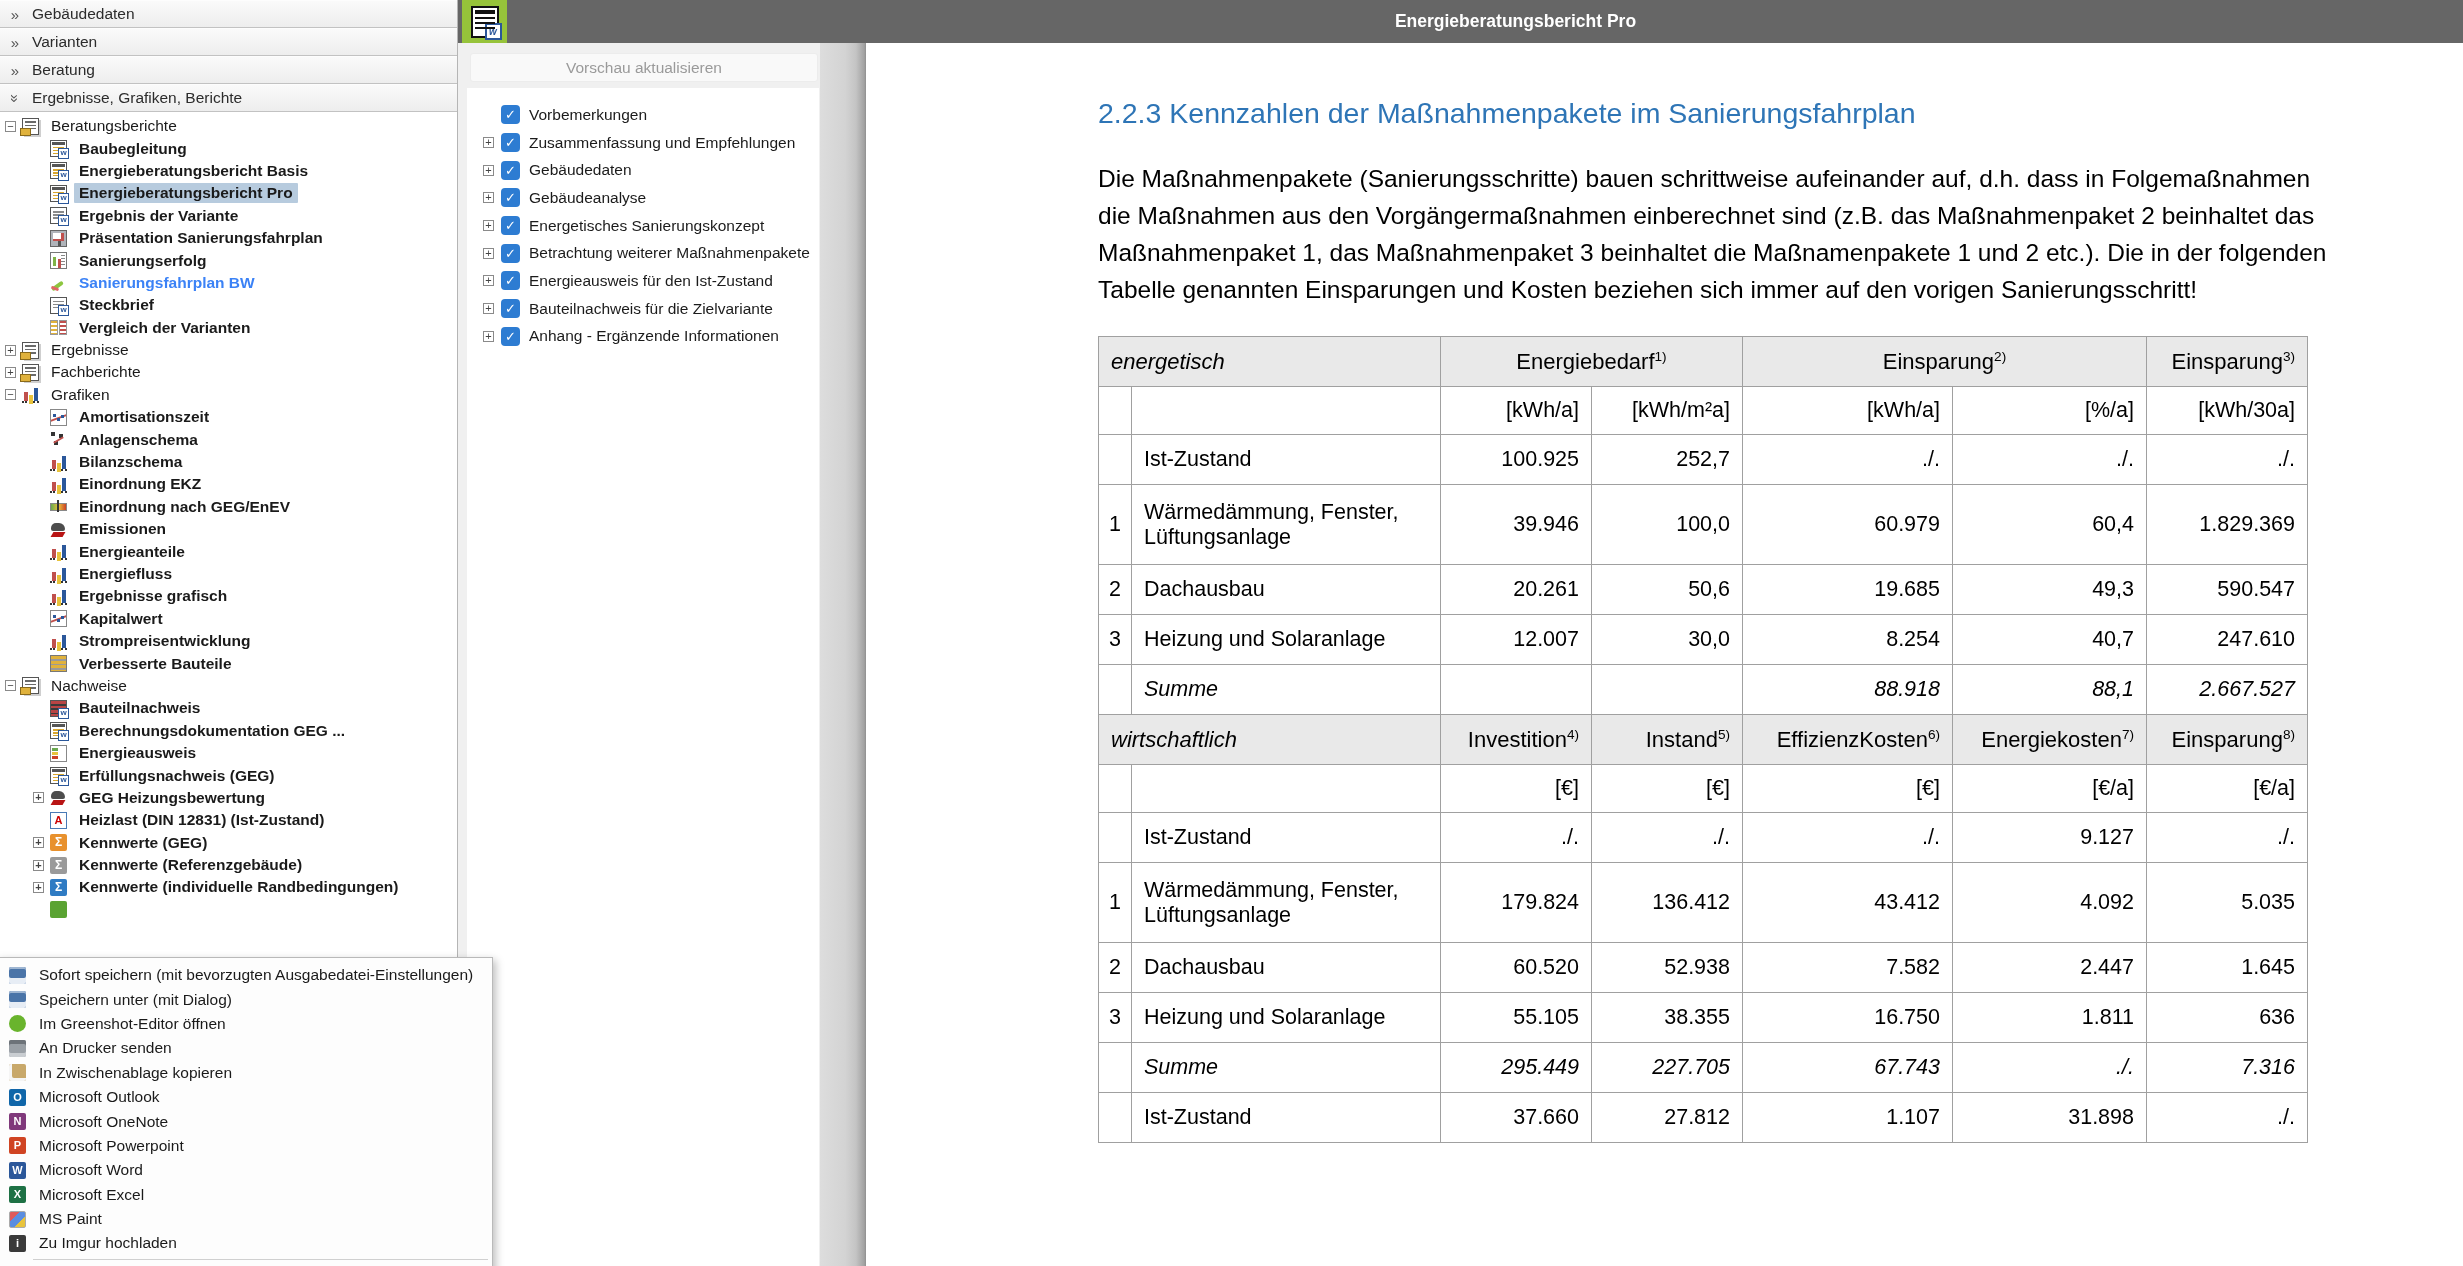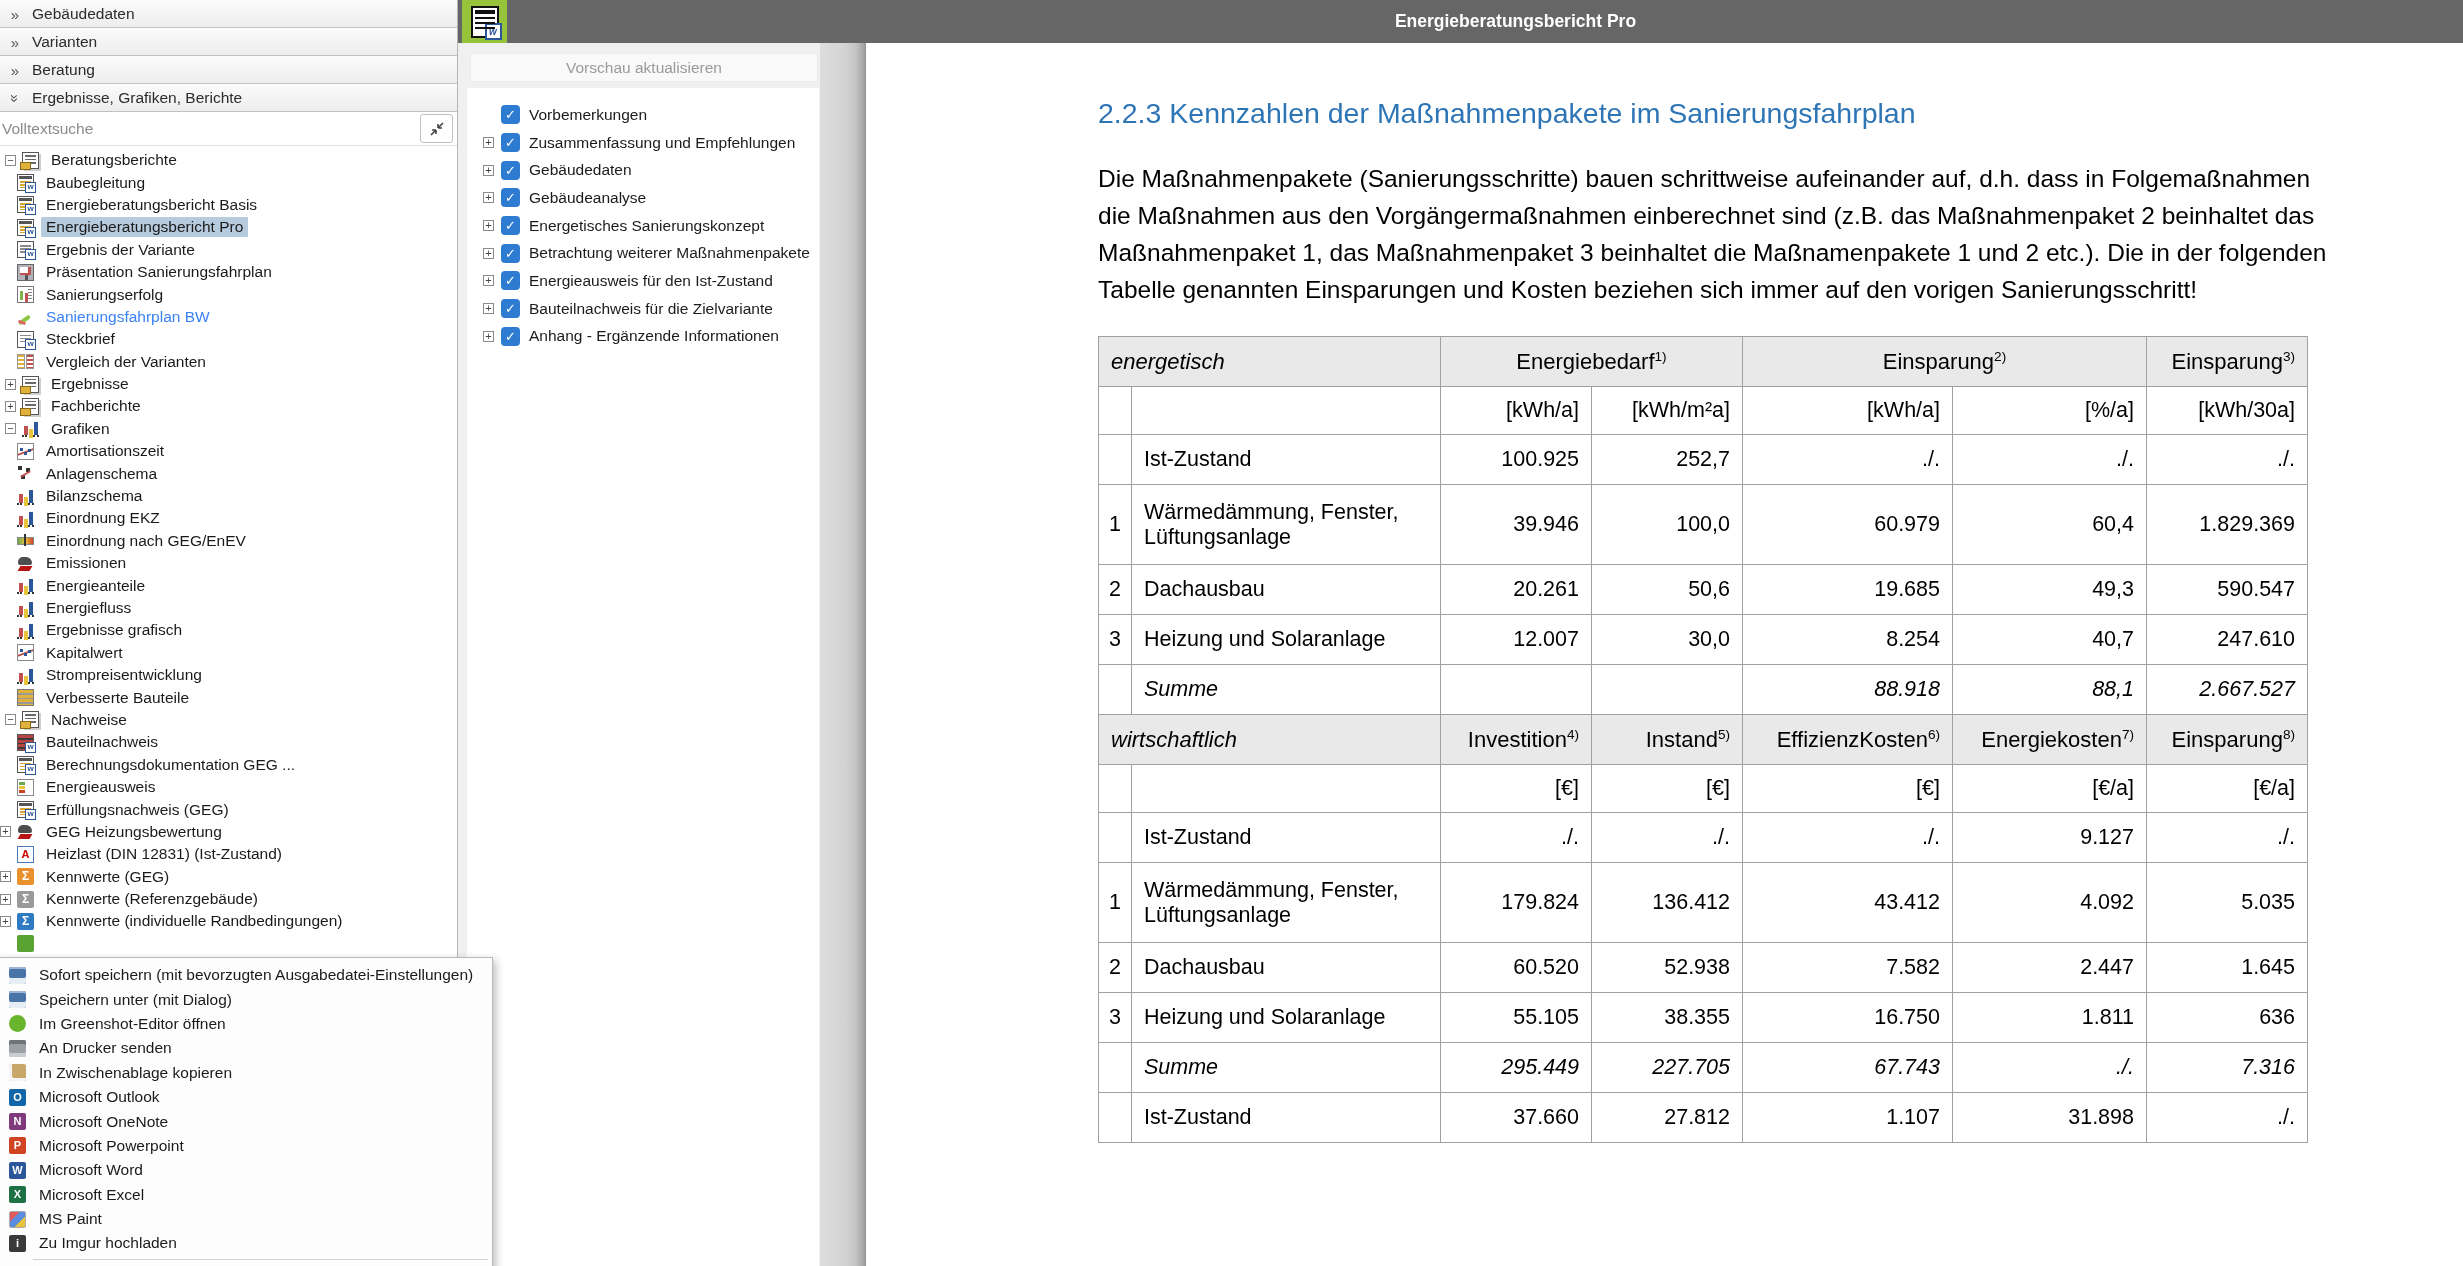--- a/index.html
+++ b/index.html
@@ -24,21 +24,21 @@
 
   .tree{padding-top:3px;}
   .tree-row{height:22.4px;display:flex;align-items:center;font-size:15.5px;cursor:pointer;}
   .tree-row .lbl{padding:1px 5px;border-radius:1px;white-space:nowrap;}
   .tree-row .lbl.sel{background:#b7cbde;}
   .tree-row .lbl.dis{color:#3b82f6;}
   .expander{width:11px;height:11px;border:1px solid #8a8a8a;background:#fff;color:#444;
             font-size:11px;line-height:9px;text-align:center;flex:0 0 11px;margin-right:6px;
             box-sizing:border-box;}
   .exp-spacer{flex:0 0 17px;}
-  .ind0{padding-left:5px;}  .ind1{}
+  .ind0{padding-left:5px;}  .ind1{padding-left:33px;font-weight:bold;}
 
   
   .ic{width:17px;height:17px;flex:0 0 17px;position:relative;margin-right:7px;box-sizing:border-box;}
   .ic-reports-folder{background:#fff;border:1px solid #555;box-shadow:2px 2px 0 #cfcfcf;}
   .ic-reports-folder:before{content:"";position:absolute;left:2px;right:2px;top:2px;height:9px;
      background:repeating-linear-gradient(#6a6a6a 0 1.5px,transparent 1.5px 3.5px);}
   .ic-reports-folder:after{content:"";position:absolute;left:-3px;bottom:-2px;width:9px;height:6px;background:#e0b23c;border:1px solid #8a6a1a;}
   .ic-report-word,.ic-report-plain{background:#fff;border:1px solid #555;}
   .ic-report-word:before{content:"";position:absolute;left:1px;right:1px;top:1px;height:3px;background:#555;}
   .ic-report-word i,.ic-report-plain i{position:absolute;left:2px;right:2px;top:6px;height:7px;
@@ -187,29 +187,20 @@
         </div>
         <div class="acc-row">
           <span class="chev">»</span>
           <span>Beratung</span>
         </div>
         <div class="acc-row">
           <span class="chev expanded">»</span>
           <span>Ergebnisse, Grafiken, Berichte</span>
         </div>
       </div>
-    <div class="search-row">
-      <input class="search-input" placeholder="Volltextsuche" style="">
-      <div class="collapse-btn">
-        <svg width="16" height="16" viewBox="0 0 16 16">
-          <path d="M9 7 L14 2 M9 7 l4 0 M9 7 l0 -4" stroke="#444" stroke-width="1.6" fill="none"></path>
-          <path d="M7 9 L2 14 M7 9 l-4 0 M7 9 l0 4" stroke="#444" stroke-width="1.6" fill="none"></path>
-        </svg>
-      </div>
-    </div>
     <div id="tree" class="tree">
         <div class="tree-row ind0">
           <span class="expander">−</span>
           <span class="ic ic-reports-folder"></span>
           <span class="lbl">Beratungsberichte</span>
         </div>
         <div class="tree-row ind1">
           <span class="exp-spacer"></span>
           <span class="ic ic-report-word">
             <i></i>

